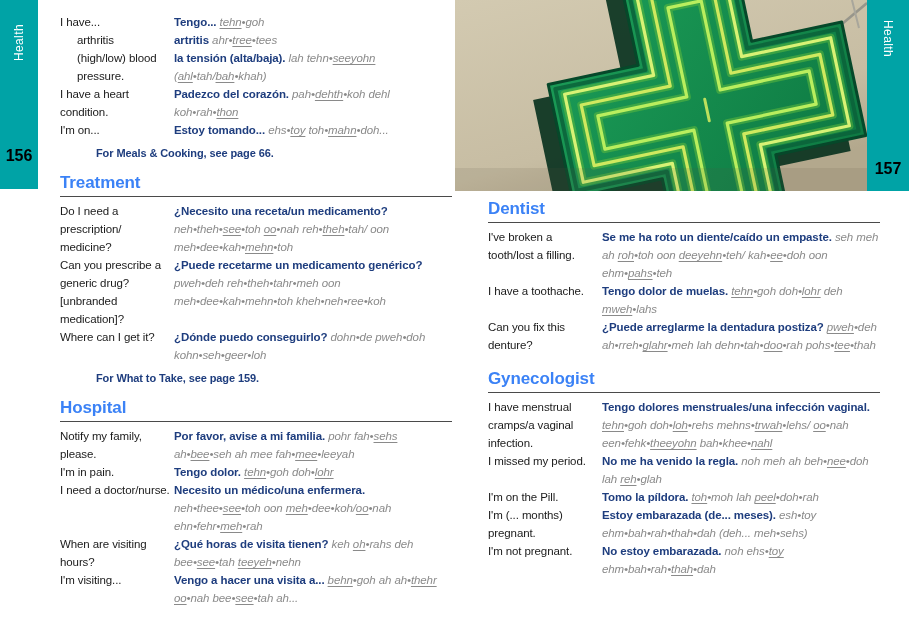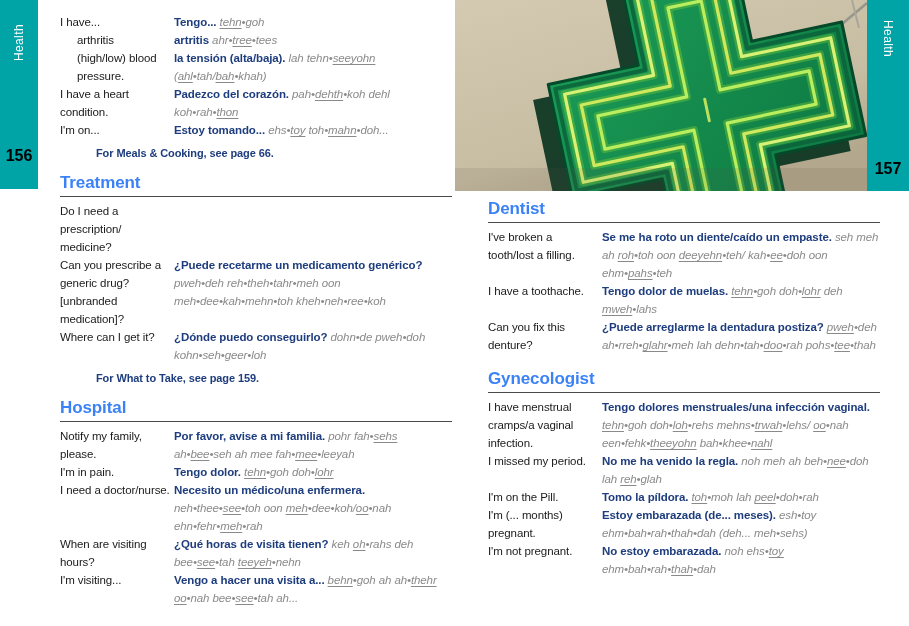--- a/index.html
+++ b/index.html
@@ -132,20 +132,24 @@
         </div>
       </div>
     </div>
 
     <div class="xref">For Meals &amp; Cooking, see page 66.</div>
 
     <h2 class="sec-h mt">Treatment</h2>
     <div class="rows">
       <div class="row">
         <div class="en">Do I need a prescription/ medicine?</div>
+        <div class="es">
+          <span class="b">¿Necesito una receta/un medicamento?</span>
+          <span class="p">neh•theh•<u>see</u>•toh <u>oo</u>•nah reh•<u>theh</u>•tah/ oon meh•dee•kah•<u>mehn</u>•toh</span>
+        </div>
       </div>
       <div class="row">
         <div class="en">Can you prescribe a generic drug? [unbranded medication]?</div>
         <div class="es">
           <span class="b">¿Puede recetarme un medicamento genérico?</span>
           <span class="p">pweh•deh reh•theh•tahr•meh oon meh•dee•kah•mehn•toh kheh•neh•ree•koh</span>
         </div>
       </div>
       <div class="row">
         <div class="en">Where can I get it?</div>

